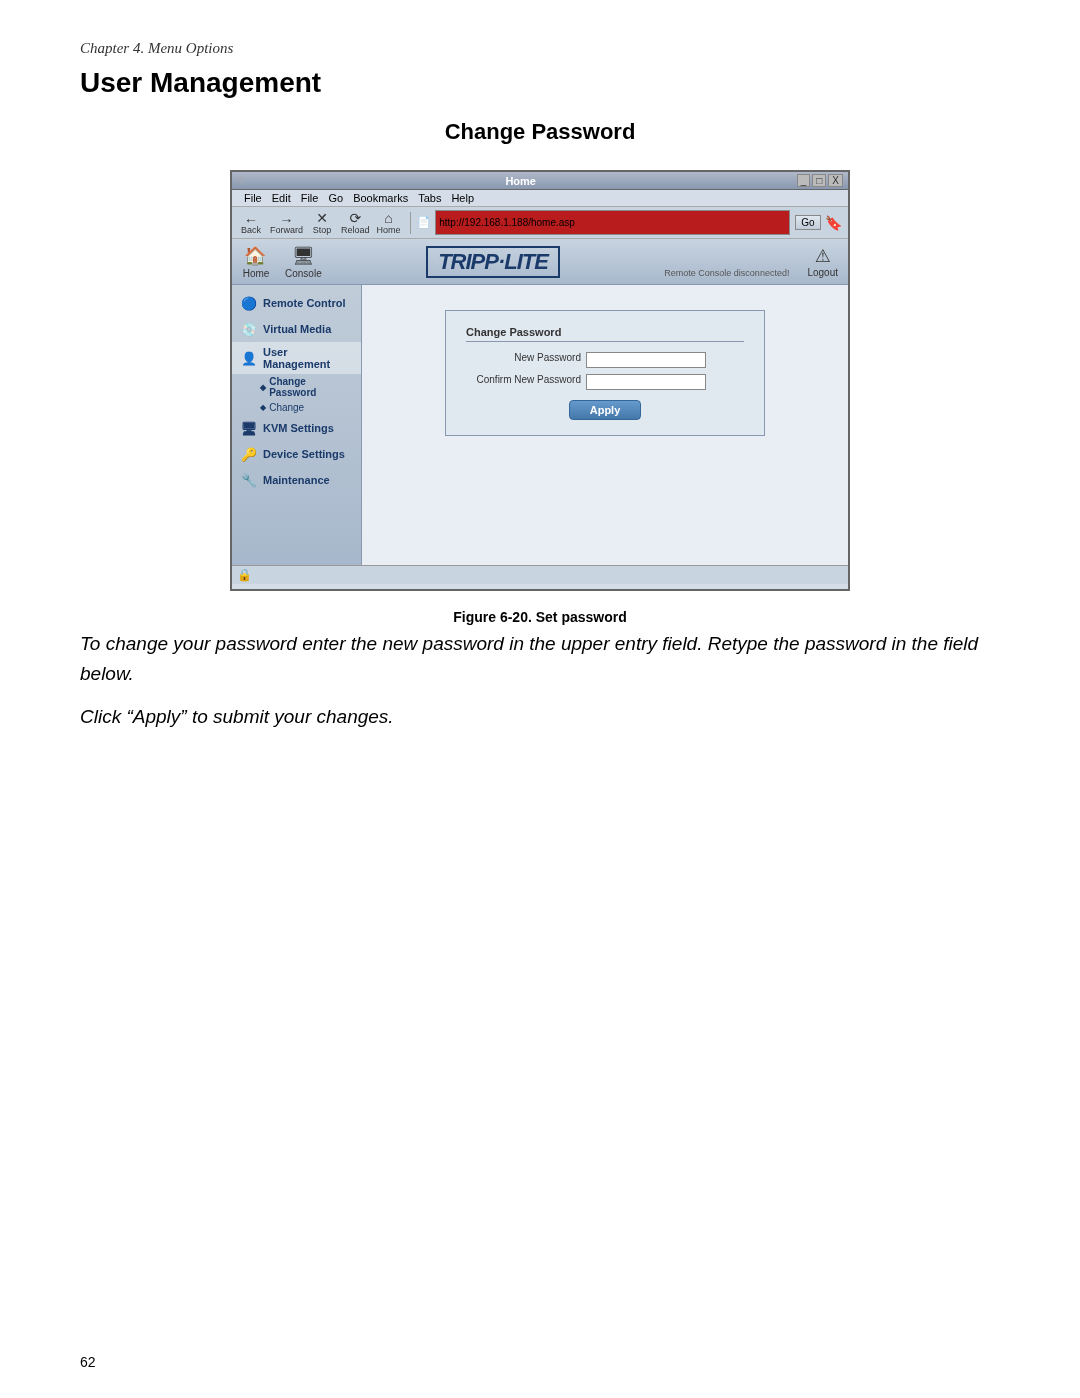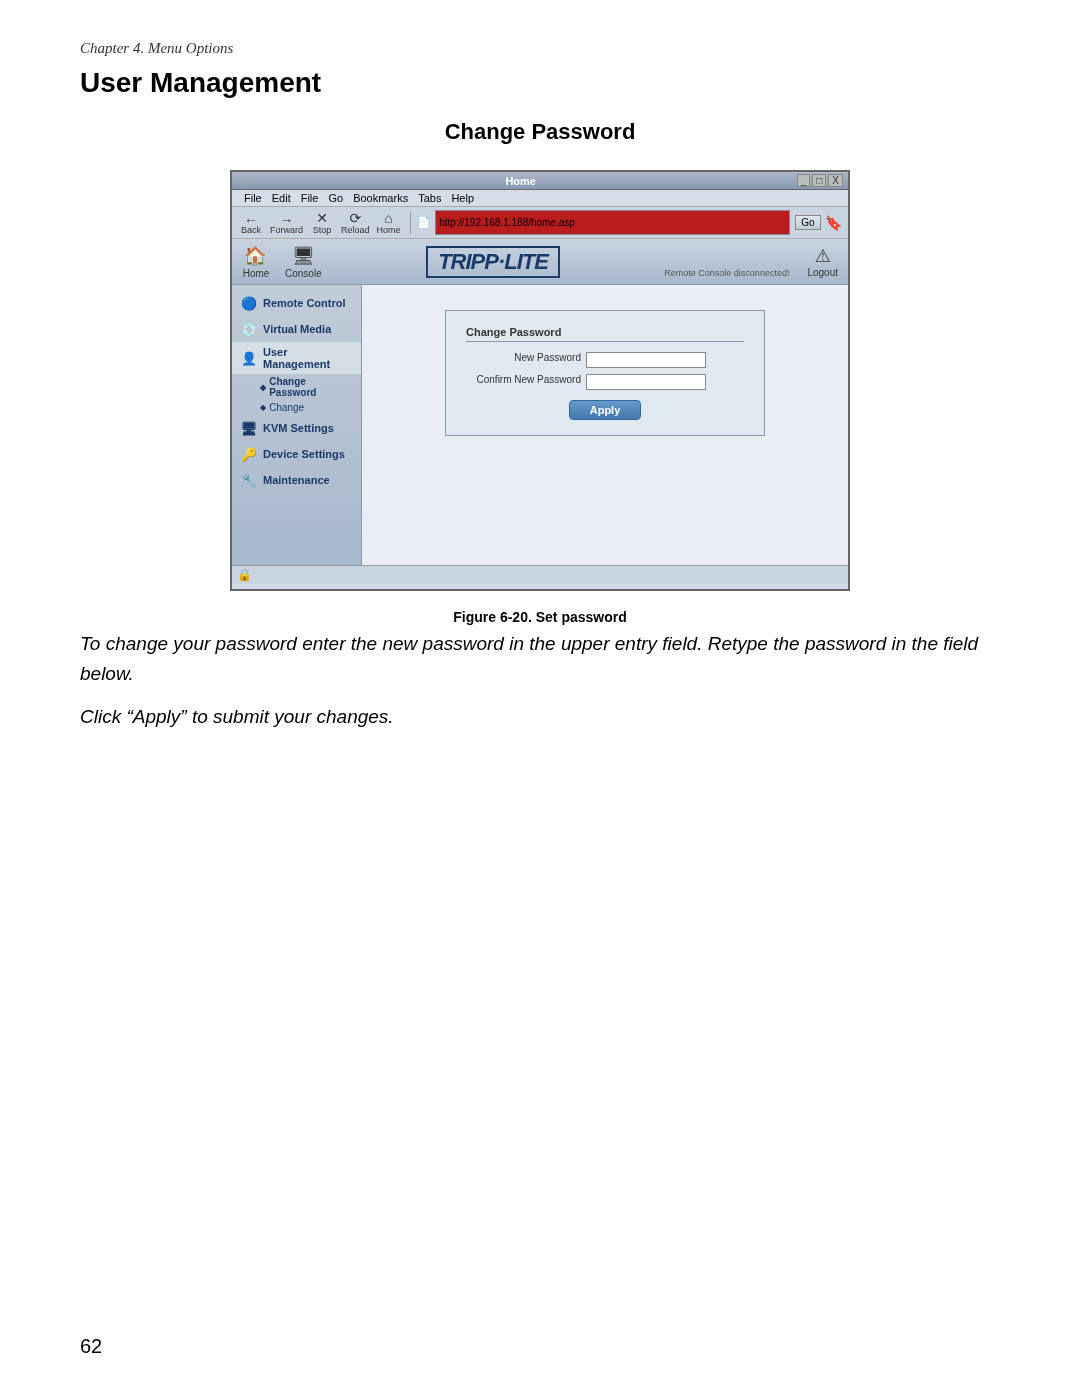--- a/index.html
+++ b/index.html
@@ -319,23 +319,23 @@
     
     .body-text {
       font-size: 19px;
       line-height: 1.6;
       margin-bottom: 12px;
       font-family: Arial, sans-serif;
       font-style: italic;
     }
     .page-number {
       position: absolute;
-      bottom: 40px;
+      bottom: 28px;
       left: 80px;
-      font-size: 20px;
+      font-size: 14px;
       font-family: Arial, sans-serif;
     }
   </style>
 </head>
 <body>
 
 <p class="chapter-label">Chapter 4. Menu Options</p>
 <h1 class="page-title">User Management</h1>
 <h2 class="section-title">Change Password</h2>
 

